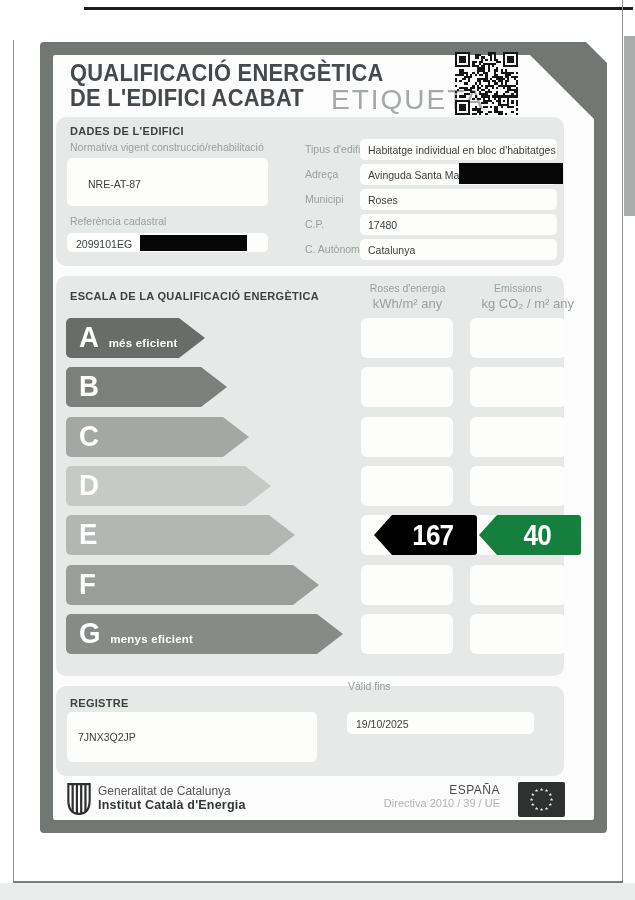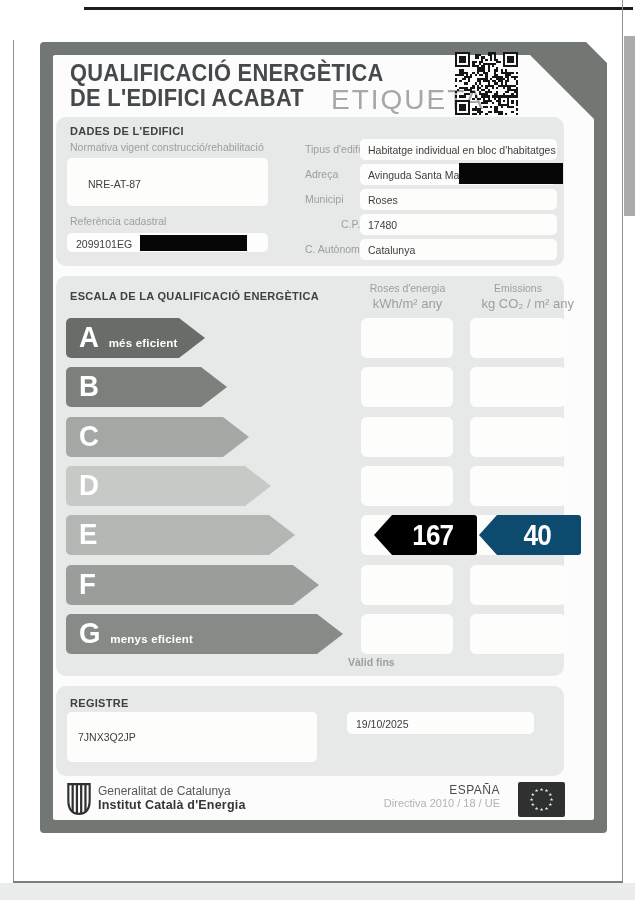--- a/index.html
+++ b/index.html
@@ -425,21 +425,21 @@
 
 <div class="abs f-label" style="left:305px;top:168px;">Adreça</div>
 <div class="abs wbox" style="left:360px;top:164px;width:197px;height:21px;"></div>
 <div class="abs f-value" style="left:368px;top:169px;">Avinguda Santa Margarida</div>
 <div class="abs redaction" style="left:459px;top:163px;width:104px;height:21px;"></div>
 
 <div class="abs f-label" style="left:305px;top:193px;">Municipi</div>
 <div class="abs wbox" style="left:360px;top:189px;width:197px;height:21px;"></div>
 <div class="abs f-value" style="left:368px;top:194px;">Roses</div>
 
-<div class="abs f-label" style="left:305px;top:218px;margin-left:36px;">C.P.</div>
+<div class="abs f-label" style="left:305px;top:218px;">C.P.</div>
 <div class="abs wbox" style="left:360px;top:214px;width:197px;height:21px;"></div>
 <div class="abs f-value" style="left:368px;top:219px;">17480</div>
 
 <div class="abs f-label" style="left:305px;top:243px;">C. Autònoma</div>
 <div class="abs wbox" style="left:360px;top:239px;width:197px;height:21px;"></div>
 <div class="abs f-value" style="left:368px;top:244px;">Catalunya</div>
 
 <div class="abs panel" style="left:56px;top:276px;width:508px;height:400px;"></div>
 <div class="abs section-title" style="left:70px;top:290px;">ESCALA DE LA QUALIFICACIÓ ENERGÈTICA</div>
 
@@ -474,21 +474,21 @@
 </div>
 
 <div class="abs cell c1" style="top:515px;"></div>
 <div class="abs cell c2" style="top:515px;"></div>
 <div class="abs arrow" style="top: 515px; width: 229px; background: rgb(179, 183, 180);">
   <span class="letter">E</span>
 </div>
 <div class="abs badge" style="left: 374px; top: 515px; width: 88px; background: #000000;">
   <span>167</span>
 </div>
-<div class="abs badge" style="left: 479px; top: 515px; width: 87px; background: #0c4a6e;">
+<div class="abs badge" style="left: 479px; top: 515px; width: 87px; background: #15803d;">
   <span>40</span>
 </div>
 
 <div class="abs cell c1" style="top:565px;"></div>
 <div class="abs cell c2" style="top:565px;"></div>
 <div class="abs arrow" style="top: 565px; width: 253px; background: rgb(154, 158, 155);">
   <span class="letter">F</span>
 </div>
 
 <div class="abs cell c1" style="top:614px;"></div>
@@ -496,21 +496,21 @@
 <div class="abs arrow" style="top: 614px; width: 277px; background: rgb(135, 139, 136);">
   <span class="letter">G</span>
   <span class="arrow-label">menys eficient</span>
 </div>
 
 <div class="abs panel" style="left:56px;top:686px;width:508px;height:90px;"></div>
 <div class="abs section-title" style="left:70px;top:697px;">REGISTRE</div>
 <div class="abs wbox" style="left:67px;top:712px;width:250px;height:50px;"></div>
 <div class="abs f-value" style="left:78px;top:731px;">7JNX3Q2JP</div>
 
-<div class="abs f-label" style="left:348px;top:656px;font-weight:bold;">Vàlid fins</div>
+<div class="abs f-label" style="left:348px;top:680px;">Vàlid fins</div>
 <div class="abs wbox" style="left:347px;top:712px;width:187px;height:22px;"></div>
 <div class="abs f-value" style="left:356px;top:718px;">19/10/2025</div>
 
 <div class="abs" style="left:66px;top:783px;">
   <svg width="26" height="32" viewBox="0 0 24 30">
     <defs>
         <clipPath id="shieldclip">
           <path d="M2 1 H22 V16 Q22 29 12 29 Q2 29 2 16 Z"></path>
         </clipPath>
       </defs>
@@ -520,21 +520,21 @@
       <rect x="9" y="1" width="2.1" height="28"></rect>
       <rect x="13" y="1" width="2.1" height="28"></rect>
       <rect x="17" y="1" width="2.1" height="28"></rect>
     </g>
   </svg>
 </div>
 <div class="abs org1" style="left:98px;top:784px;">Generalitat de Catalunya</div>
 <div class="abs org2" style="left:98px;top:798px;">Institut Català d'Energia</div>
 
 <div class="abs country" style="left:375px;top:783px;width:125px;">ESPAÑA</div>
-<div class="abs directive" style="left:350px;top:797px;width:150px;">Directiva 2010 / 18 / UE</div>
+<div class="abs directive" style="left:350px;top:797px;width:150px;">Directiva 2010 / 39 / UE</div>
 
 <div class="abs eu-flag" style="left:518px;top:782px;width:47px;height:35px;">
   <svg width="47" height="35" viewBox="0 0 47 35">
     <g fill="#e9eae9" font-size="4.6" text-anchor="middle" font-family="DejaVu Sans, sans-serif">
       <text x="33.5" y="19.1">★</text>
         <text x="32.2" y="24.1">★</text>
         <text x="28.5" y="27.8">★</text>
       <text x="23.5" y="29.1">★</text>
         <text x="18.5" y="27.8">★</text>
         <text x="14.8" y="24.1">★</text>

